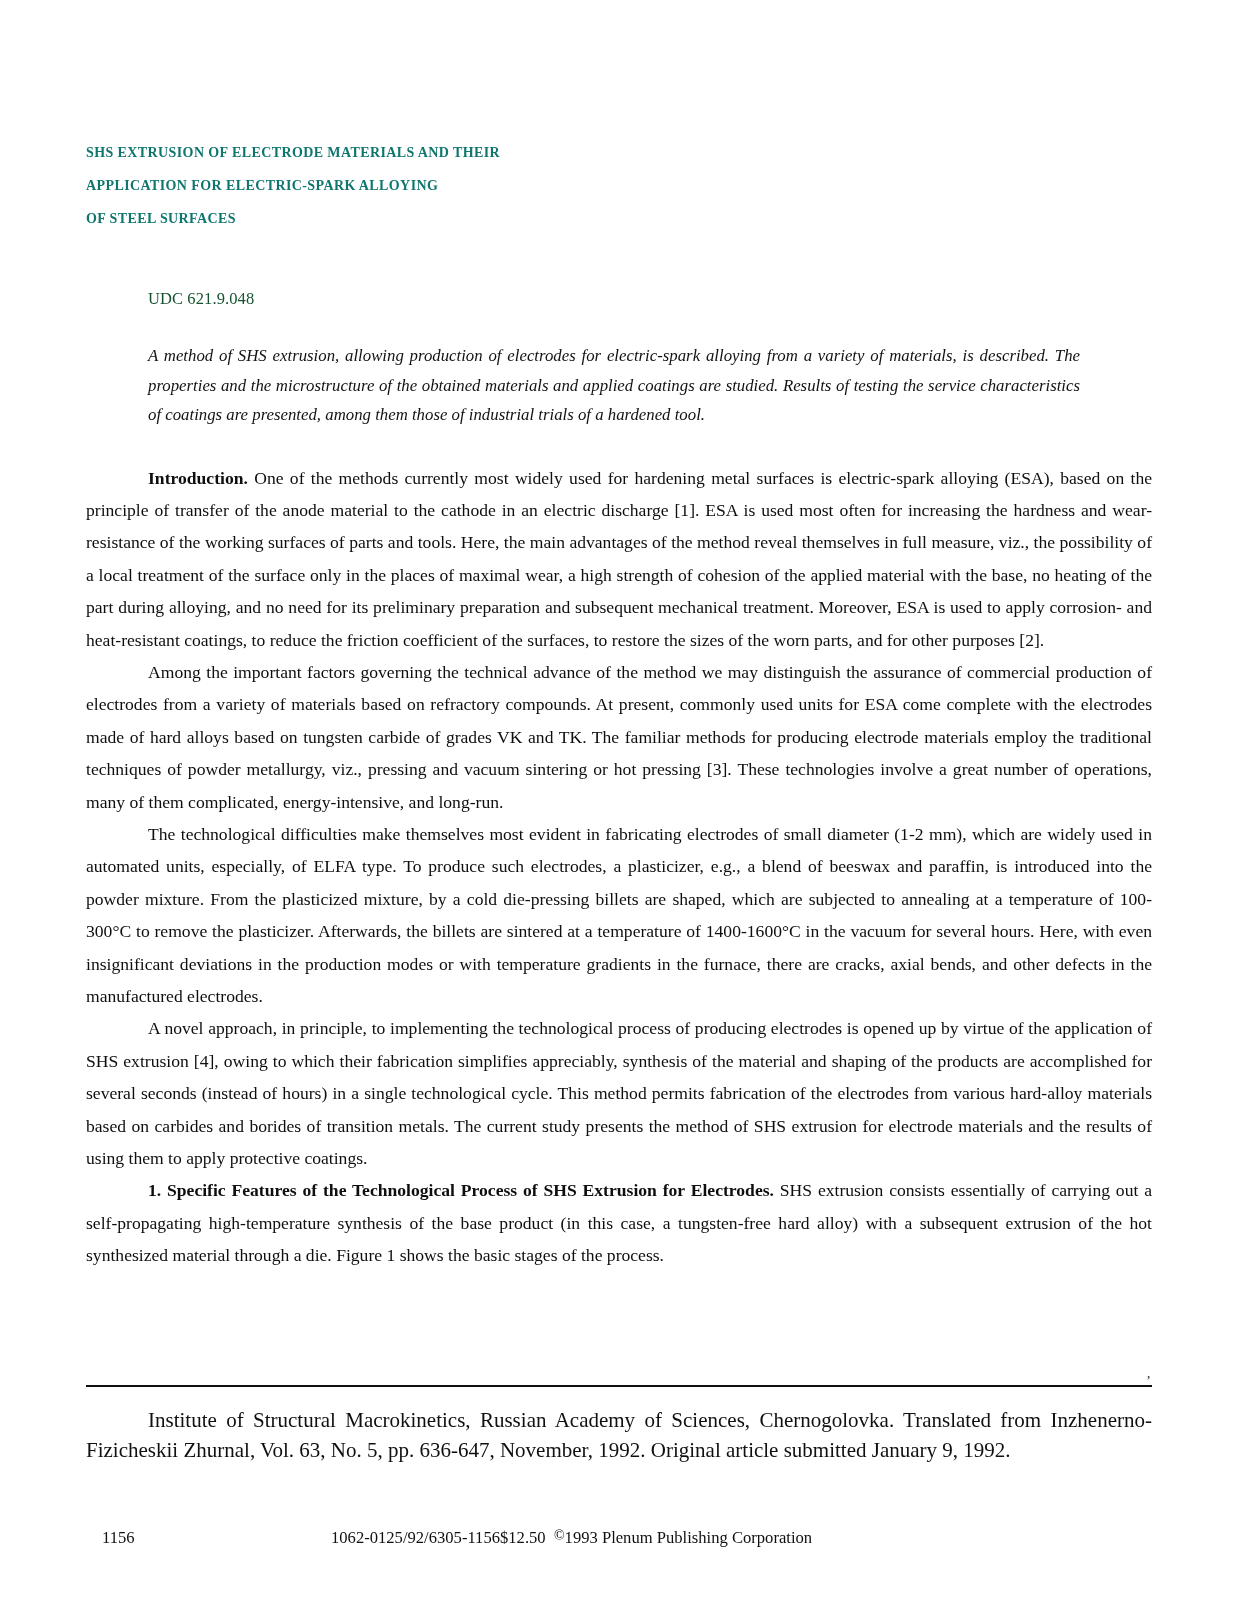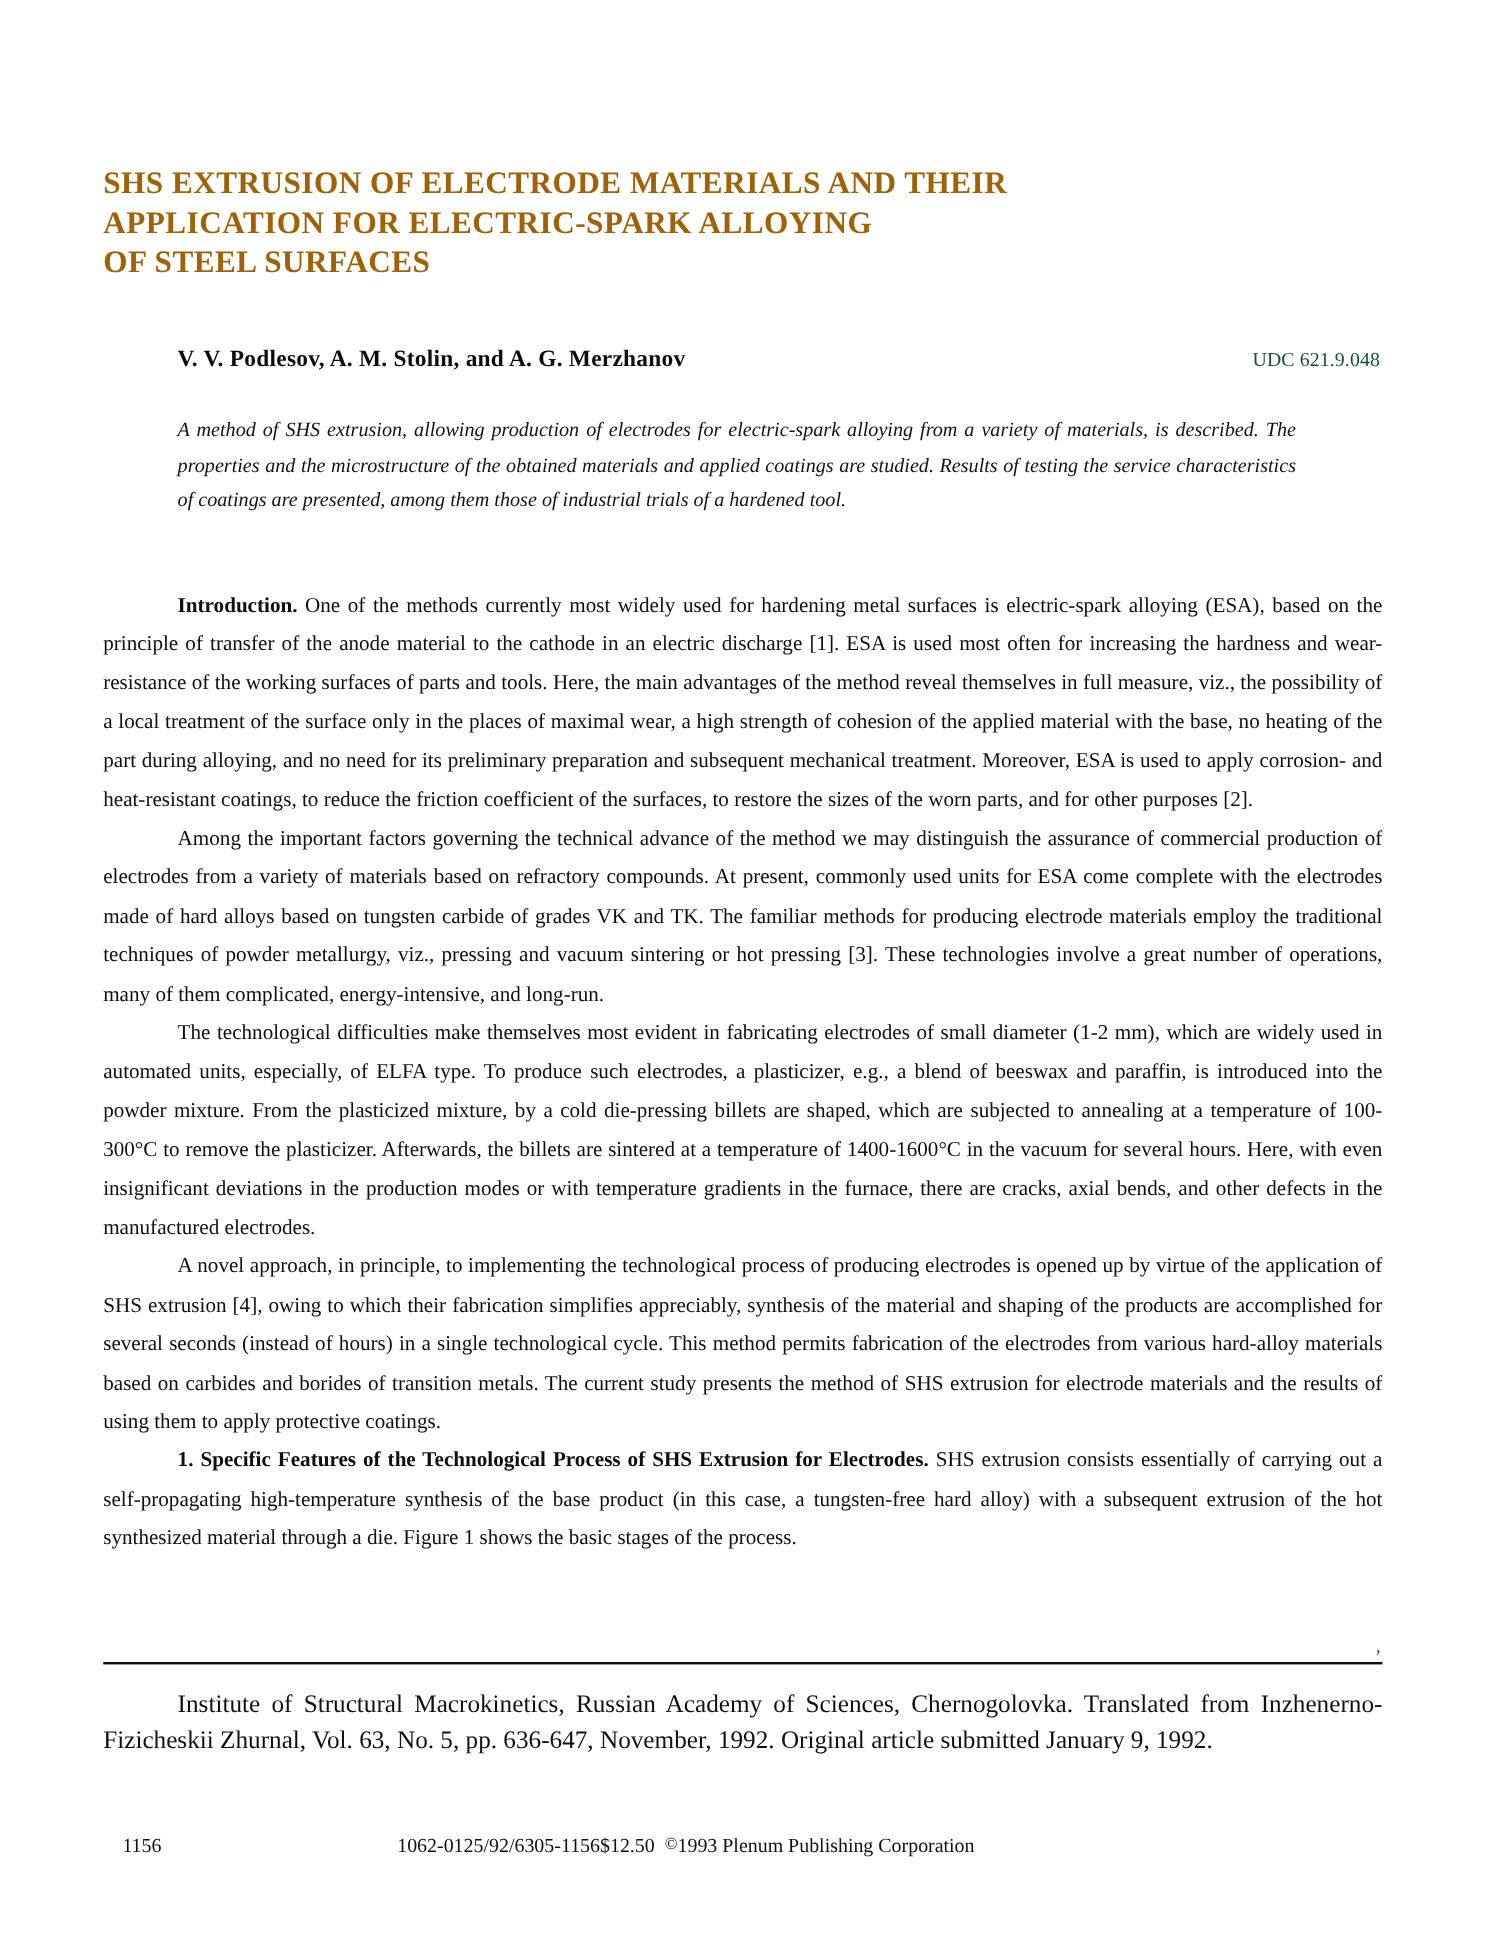--- a/index.html
+++ b/index.html
@@ -27,24 +27,24 @@
     top: 0;
     width: 1066px;
   }
 
   
   .title-block {
     padding-top: 136px;
   }
   .title-line {
     font-weight: bold;
-    font-size: 26px;
+    font-size: 14px;
     letter-spacing: 0.4px;
     line-height: 33px;
-    color: #a16207;
+    color: #0f766e;
   }
 
   
   .author-row {
     display: flex;
     align-items: baseline;
     justify-content: space-between;
     margin-top: 54px;
     padding-left: 62px;
   }
@@ -68,21 +68,21 @@
     margin-right: 72px;
     font-style: italic;
     font-size: 16.8px;
     line-height: 29.5px;
     text-align: justify;
     color: #121212;
   }
 
   
   .body-text {
-    margin-top: 56px;
+    margin-top: 32px;
   }
   p.para {
     margin: 0;
     text-align: justify;
     font-size: 17.6px;
     line-height: 32.4px;
     text-indent: 62px;
     color: #0e0e0e;
     hyphens: none;
   }
@@ -152,21 +152,20 @@
 
   <div class="content">
 
     <div class="title-block">
       <div class="title-line">SHS EXTRUSION OF ELECTRODE MATERIALS AND THEIR</div>
       <div class="title-line">APPLICATION FOR ELECTRIC-SPARK ALLOYING</div>
       <div class="title-line">OF STEEL SURFACES</div>
     </div>
 
     <div class="author-row">
-      <div class="authors">V. V. Podlesov, A. M. Stolin, and A. G. Merzhanov</div>
       <div class="udc">UDC 621.9.048</div>
     </div>
 
     <div class="abstract">A method of SHS extrusion, allowing production of electrodes for electric-spark alloying from a variety of materials, is described. The properties and the microstructure of the obtained materials and applied coatings are studied. Results of testing the service characteristics of coatings are presented, among them those of industrial trials of a hardened tool.</div>
 
     <div class="body-text">
       <p class="para"><span class="runin">Introduction.</span><span> One of the methods currently most widely used for hardening metal surfaces is electric-spark alloying (ESA), based on the principle of transfer of the anode material to the cathode in an electric discharge [1]. ESA is used most often for increasing the hardness and wear-resistance of the working surfaces of parts and tools. Here, the main advantages of the method reveal themselves in full measure, viz., the possibility of a local treatment of the surface only in the places of maximal wear, a high strength of cohesion of the applied material with the base, no heating of the part during alloying, and no need for its preliminary preparation and subsequent mechanical treatment. Moreover, ESA is used to apply corrosion- and heat-resistant coatings, to reduce the friction coefficient of the surfaces, to restore the sizes of the worn parts, and for other purposes [2].</span></p>
       <p class="para"><span>Among the important factors governing the technical advance of the method we may distinguish the assurance of commercial production of electrodes from a variety of materials based on refractory compounds. At present, commonly used units for ESA come complete with the electrodes made of hard alloys based on tungsten carbide of grades VK and TK. The familiar methods for producing electrode materials employ the traditional techniques of powder metallurgy, viz., pressing and vacuum sintering or hot pressing [3]. These technologies involve a great number of operations, many of them complicated, energy-intensive, and long-run.</span></p>
       <p class="para"><span>The technological difficulties make themselves most evident in fabricating electrodes of small diameter (1-2 mm), which are widely used in automated units, especially, of ELFA type. To produce such electrodes, a plasticizer, e.g., a blend of beeswax and paraffin, is introduced into the powder mixture. From the plasticized mixture, by a cold die-pressing billets are shaped, which are subjected to annealing at a temperature of 100-300°C to remove the plasticizer. Afterwards, the billets are sintered at a temperature of 1400-1600°C in the vacuum for several hours. Here, with even insignificant deviations in the production modes or with temperature gradients in the furnace, there are cracks, axial bends, and other defects in the manufactured electrodes.</span></p>
       <p class="para"><span>A novel approach, in principle, to implementing the technological process of producing electrodes is opened up by virtue of the application of SHS extrusion [4], owing to which their fabrication simplifies appreciably, synthesis of the material and shaping of the products are accomplished for several seconds (instead of hours) in a single technological cycle. This method permits fabrication of the electrodes from various hard-alloy materials based on carbides and borides of transition metals. The current study presents the method of SHS extrusion for electrode materials and the results of using them to apply protective coatings.</span></p>

